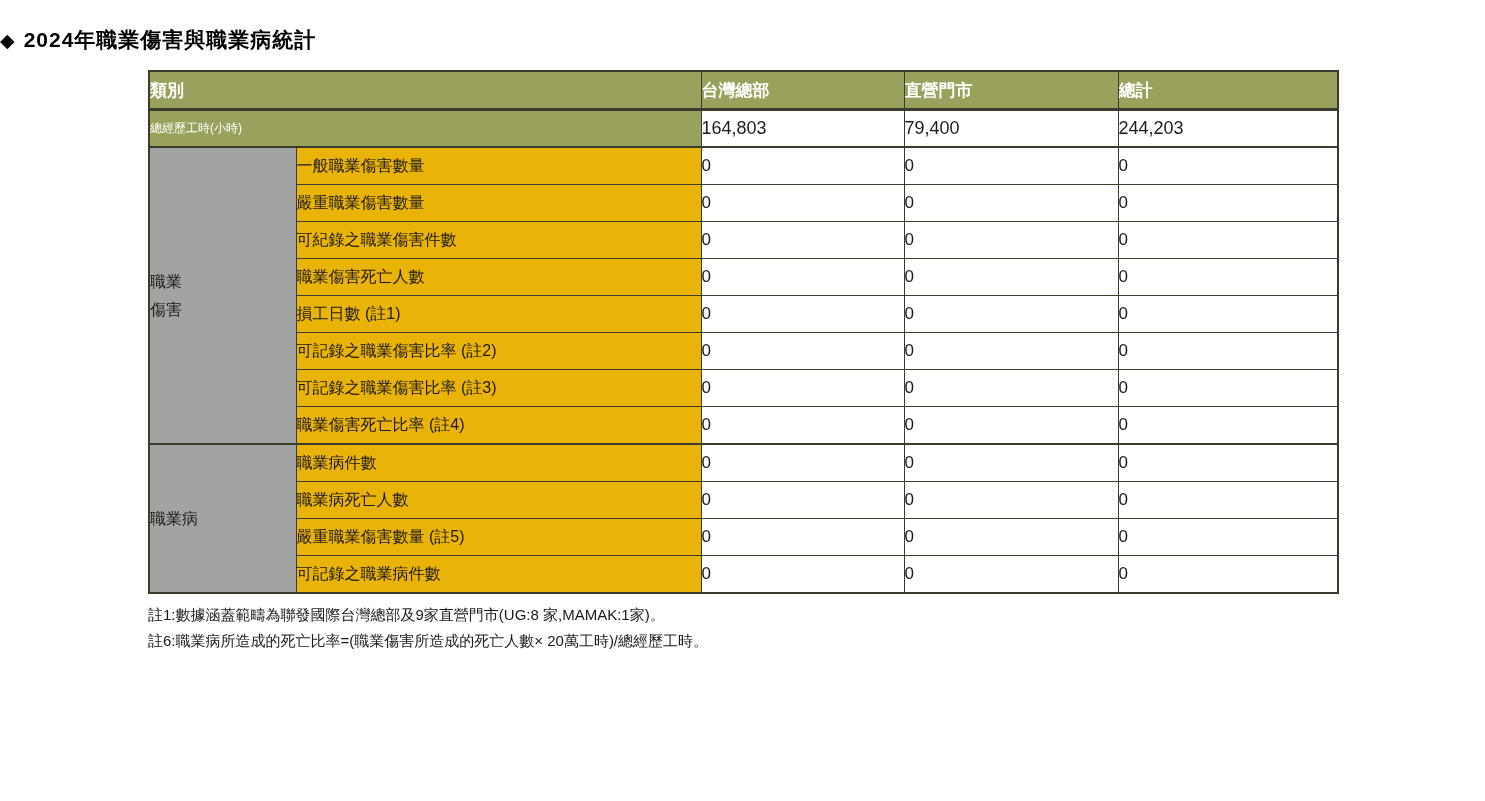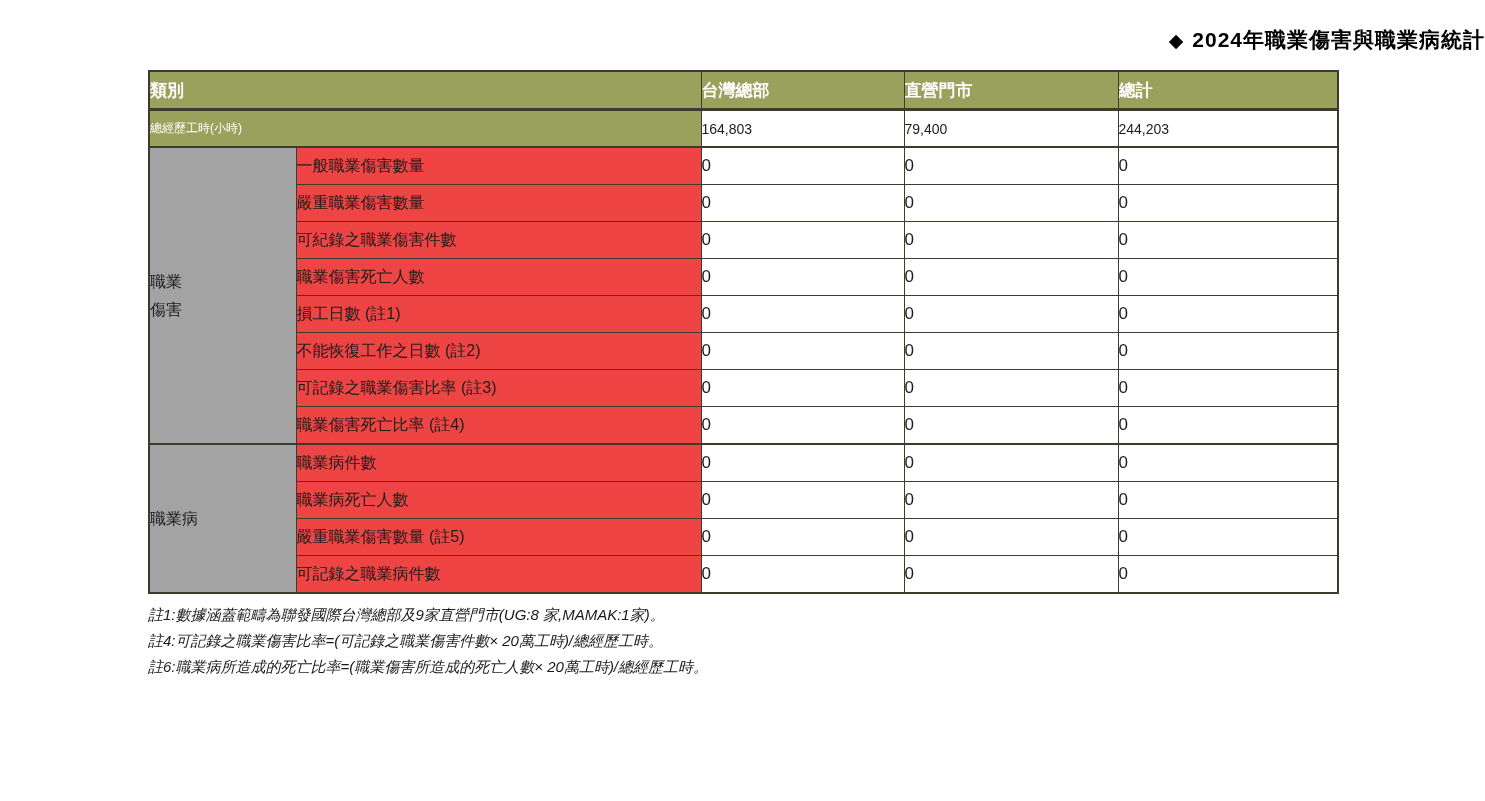--- a/index.html
+++ b/index.html
@@ -10,21 +10,21 @@
     height: 801px;
     font-family: "Liberation Sans", "DejaVu Sans", sans-serif;
     color: #1c1c1c;
     position: relative;
   }
   .page-title {
     position: absolute;
     top: 26px;
     left: 0;
     width: 100%;
-    text-align: right;
+    text-align: left;
     font-size: 21px;
     font-weight: bold;
     letter-spacing: 1px;
     color: #000000;
   }
   .page-title .diamond {
     font-size: 19px;
     margin-right: 8px;
   }
   table.stats-table {
@@ -48,53 +48,52 @@
     color: #ffffff;
   }
   .stats-table thead th {
     height: 36px;
     font-size: 17px;
     font-weight: bold;
     border-bottom: 3px solid #3a3d2e;
   }
   .hours-row td {
     height: 35px;
-    font-size: 14px;
+    font-size: 18px;
     border-bottom: 2px solid #3a3d2e;
   }
   .hours-row td.hours-label {
     font-size: 12px;
     font-weight: normal;
   }
   .data-row td {
     height: 36px;
     font-size: 17px;
     background: #ffffff;
   }
   .data-row td.row-label {
-    background: #ef4444;
+    background: #eab308;
     font-size: 16px;
   }
   td.group-cell {
     background: #a3a3a3;
     font-size: 16px;
     line-height: 28px;
   }
   tr.section-start td {
     border-top: 2px solid #3a3d2e;
   }
   .footnotes {
     position: absolute;
     left: 148px;
     top: 602px;
     width: 1200px;
     font-size: 15px;
     line-height: 26px;
     color: #1a1a1a;
-    font-style: italic;
   }
   .footnote {
     padding-left: 47px;
     text-indent: -47px;
     margin: 0;
   }
 </style>
 </head>
 <body>
 
@@ -154,21 +153,21 @@
       <td>0</td>
       <td>0</td>
     </tr>
     <tr class="data-row">
       <td class="row-label">損工日數 (註1)</td>
       <td>0</td>
       <td>0</td>
       <td>0</td>
     </tr>
     <tr class="data-row">
-      <td class="row-label">不能恢復工作之日數 (註2)</td>
+      <td class="row-label">可記錄之職業傷害比率 (註2)</td>
       <td>0</td>
       <td>0</td>
       <td>0</td>
     </tr>
     <tr class="data-row">
       <td class="row-label">可記錄之職業傷害比率 (註3)</td>
       <td>0</td>
       <td>0</td>
       <td>0</td>
     </tr>
@@ -204,15 +203,14 @@
       <td class="row-label">可記錄之職業病件數</td>
       <td>0</td>
       <td>0</td>
       <td>0</td>
     </tr>
   </tbody>
 </table>
 
 <div class="footnotes">
   <p class="footnote">註1:數據涵蓋範疇為聯發國際台灣總部及9家直營門市(UG:8 家,MAMAK:1家)。</p>
-  <p class="footnote">註4:可記錄之職業傷害比率=(可記錄之職業傷害件數× 20萬工時)/總經歷工時。</p>
   <p class="footnote">註6:職業病所造成的死亡比率=(職業傷害所造成的死亡人數× 20萬工時)/總經歷工時。</p>
 </div>
 
 </body></html>

